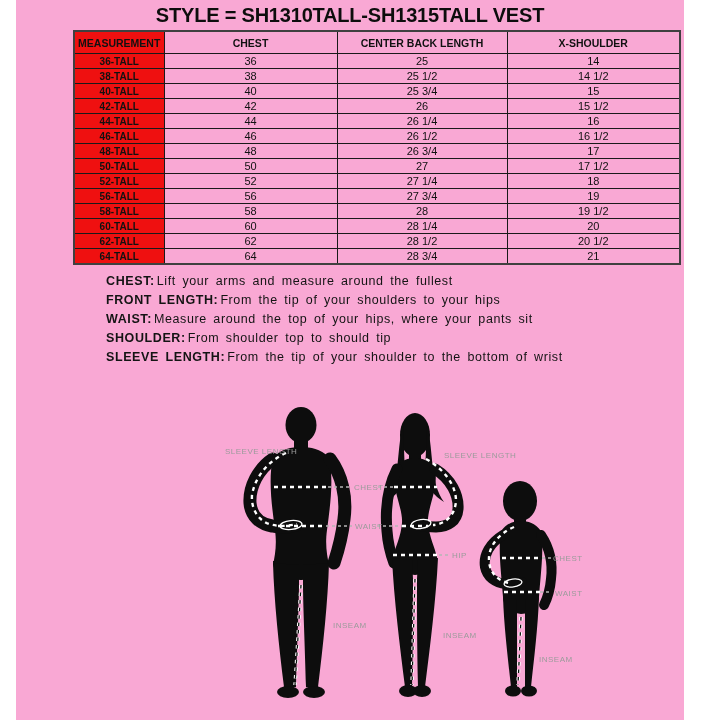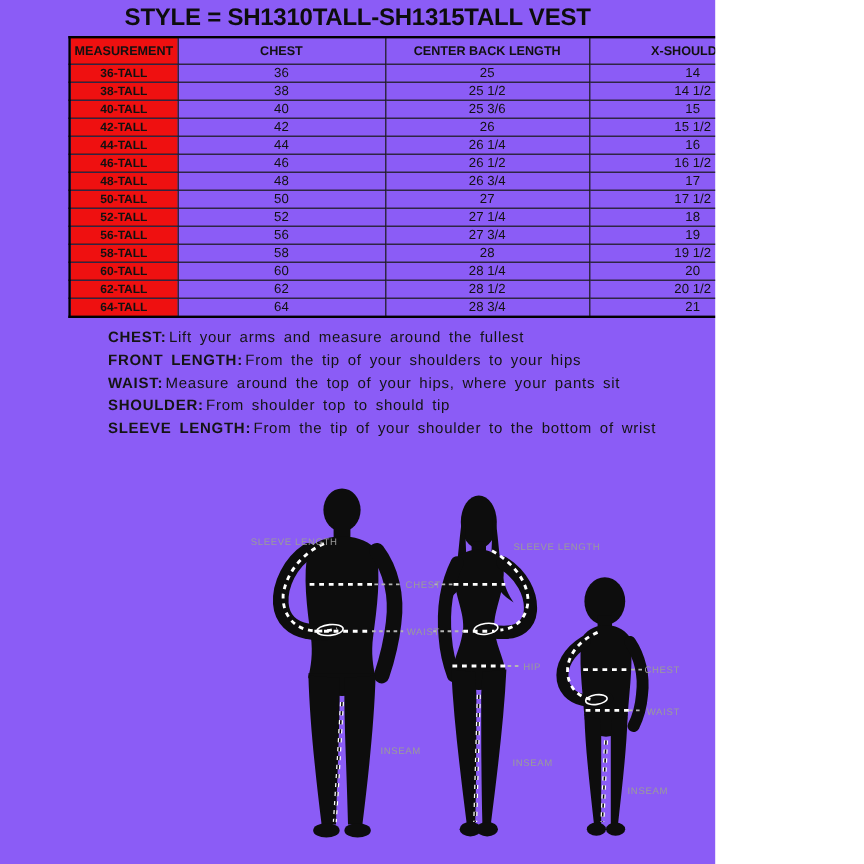--- a/index.html
+++ b/index.html
@@ -1,21 +1,21 @@
 <!DOCTYPE html>
 <html style="--red: #EF1010;"><head>
 <meta charset="utf-8">
 <style>
   html,body{margin:0;padding:0;background:#fff;}
-  .page{position:relative;width:596px;height:720px;background:#8b5cf6;overflow:hidden;
-        font-family:"Liberation Sans",sans-serif;color:#000;}
+  .page{position:relative;width:668px;height:720px;background:#f9a8d4;overflow:hidden;
+        font-family:"Liberation Sans",sans-serif;color:#000;margin-left:16px;}
   .title{padding-top:4px;text-align:center;font-size:20px;font-weight:bold;
          letter-spacing:-0.2px;color:#0d0d0d;}
   table.size-table{border-collapse:collapse;table-layout:fixed;width:606px;
-         margin:3px 0 0 57px;border:2px solid #000000;}
+         margin:3px 0 0 57px;border:2px solid #404040;}
   table.size-table th,table.size-table td{border:1px solid #1a1a1a;text-align:center;
          padding:0;overflow:hidden;white-space:nowrap;}
   table.size-table thead th{height:21px;font-size:10.5px;font-weight:bold;color:#111;}
   th.red-cell,td.red-cell{background:var(--red);color:#fff;font-weight:bold;}
   th.red-cell{font-size:10px;}
   table.size-table tbody td{height:14px;font-size:11px;color:#111;}
   table.size-table tbody td.red-cell{font-size:10px;}
   .instructions{margin:7px 0 0 90px;width:630px;text-align:left;}
   .iline{font-size:12.5px;line-height:19px;letter-spacing:0.6px;word-spacing:2.5px;color:#141414;}
   .ilabel{font-weight:bold;margin-right:2px;}
@@ -60,21 +60,21 @@
         </tr>
         <tr>
           <td class="red-cell">38-TALL</td>
           <td>38</td>
           <td>25 1/2</td>
           <td>14 1/2</td>
         </tr>
         <tr>
           <td class="red-cell">40-TALL</td>
           <td>40</td>
-          <td>25 3/6</td>
+          <td>25 3/4</td>
           <td>15</td>
         </tr>
         <tr>
           <td class="red-cell">42-TALL</td>
           <td>42</td>
           <td>26</td>
           <td>15 1/2</td>
         </tr>
         <tr>
           <td class="red-cell">44-TALL</td>

